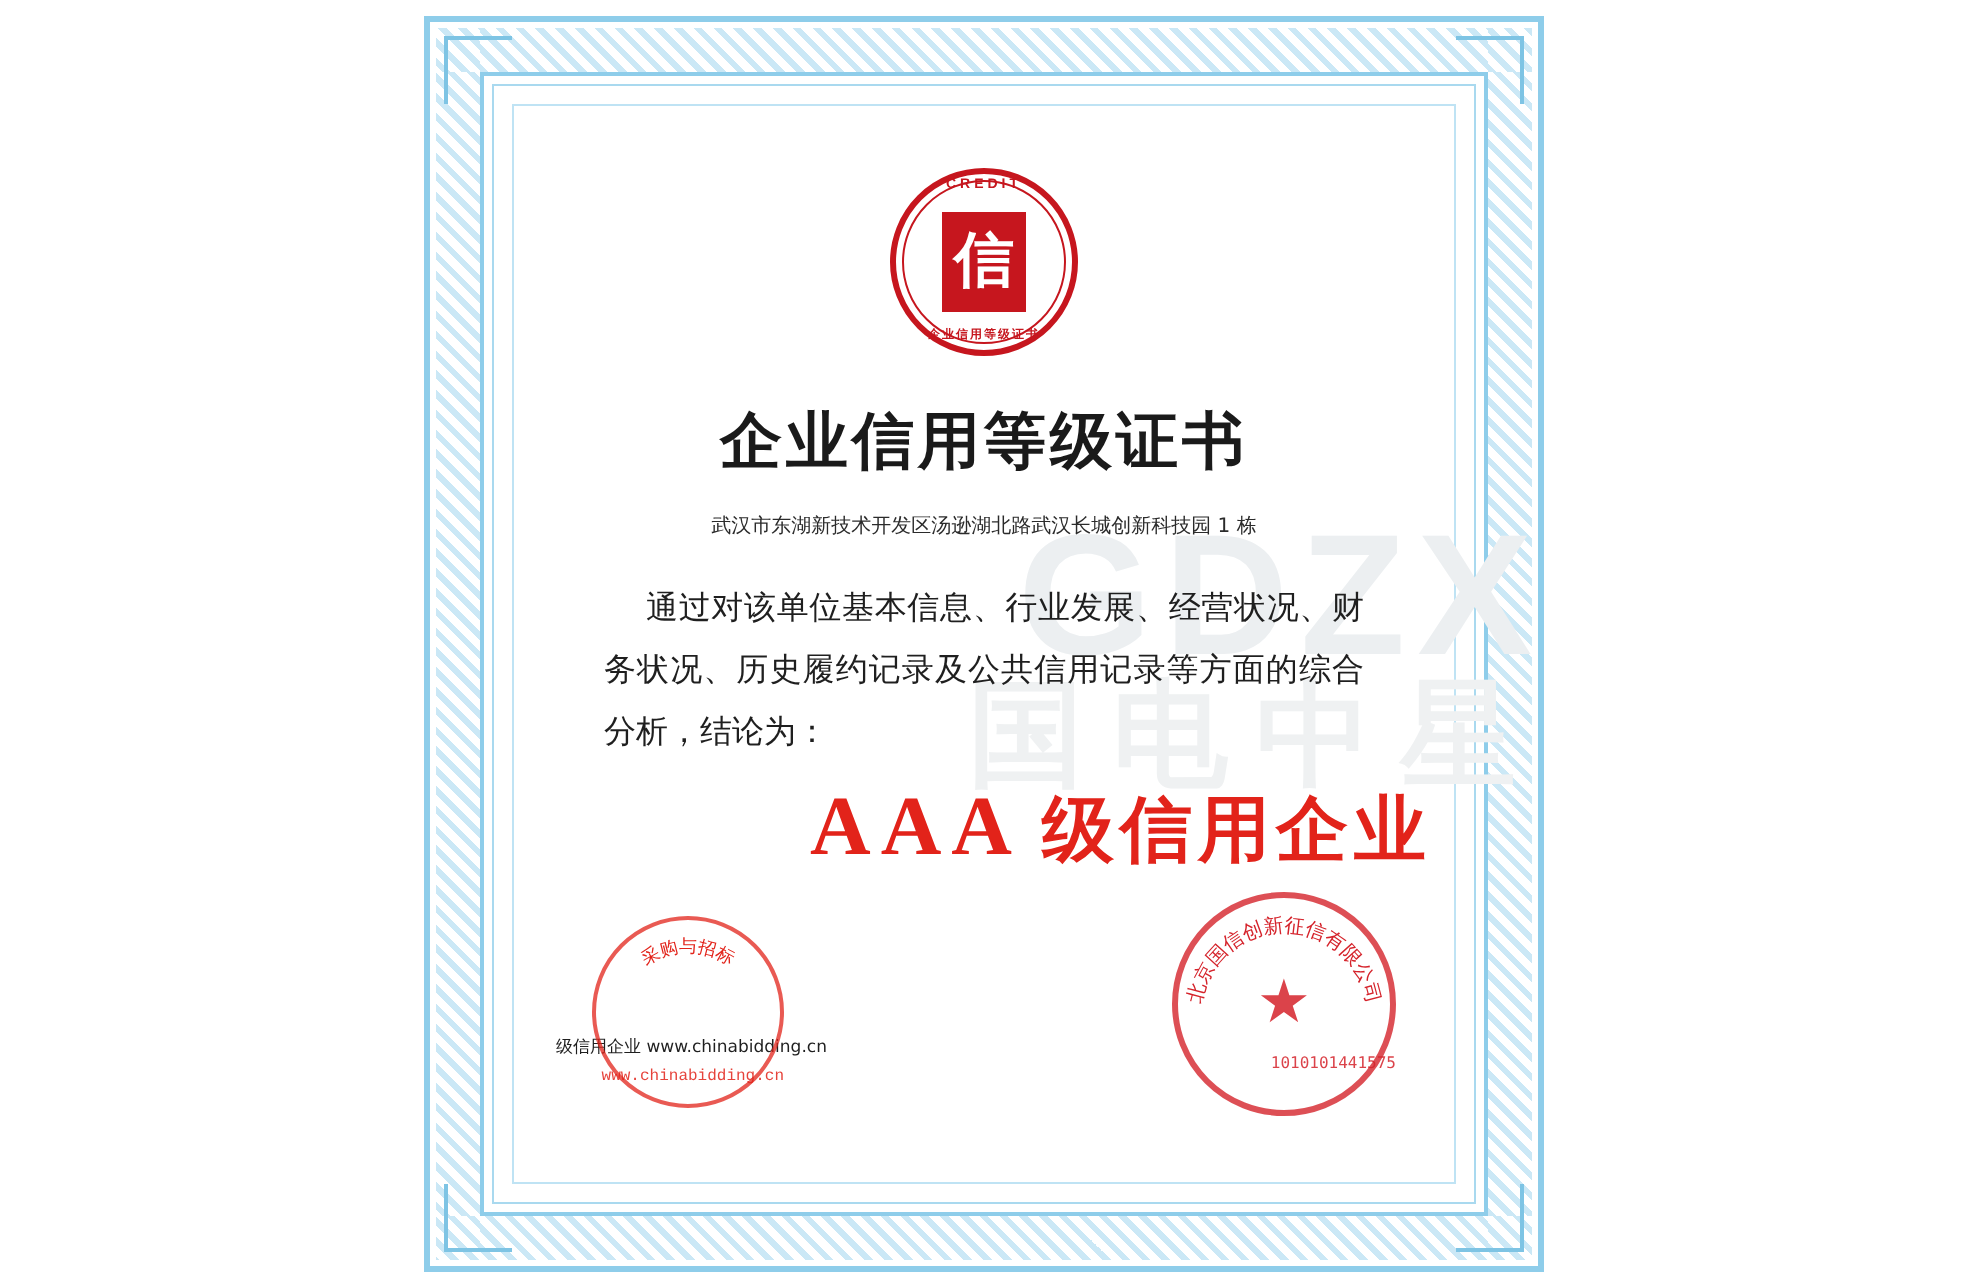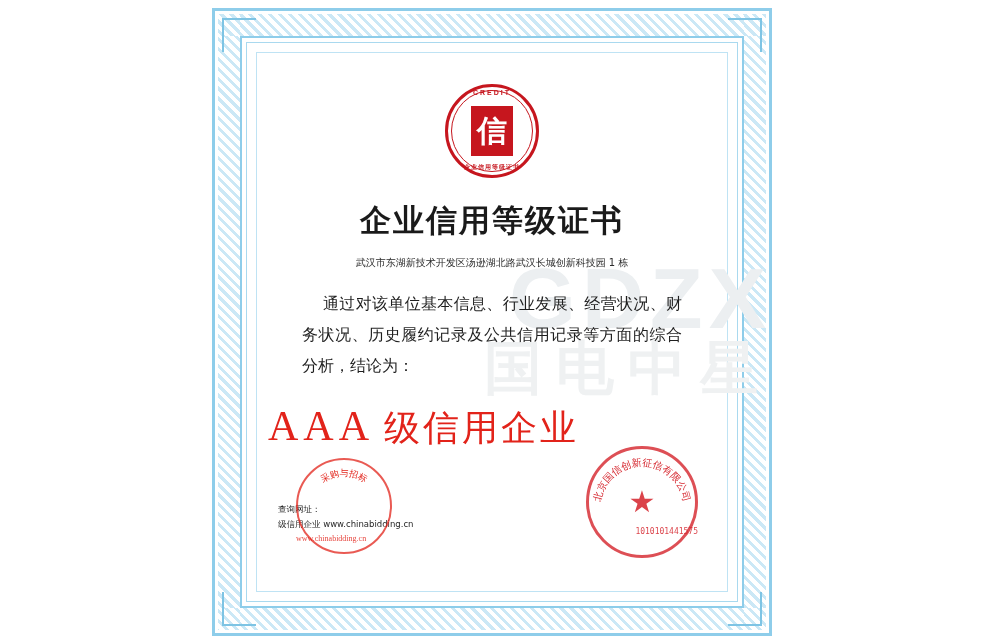--- a/index.html
+++ b/index.html
@@ -197,24 +197,24 @@
     font-size: 16px;
     line-height: 1.95;
     color: #1f1f1f;
     text-align: justify;
     text-indent: 21px;
     font-family: "DejaVu Sans", sans-serif;
   }
 
   
   #grade-line {
-    margin-top: 20px;
-    text-align: left;
+    margin-top: 8px;
+    text-align: right;
     color: #e2231a;
-    font-weight: normal;
+    font-weight: bold;
     white-space: nowrap;
     font-family: "DejaVu Sans", sans-serif;
   }
   #grade-line .grade-aaa {
     font-size: 42px;
     letter-spacing: 5px;
     font-family: "Liberation Serif", serif;
   }
   #grade-line .grade-suffix {
     font-size: 36px;
@@ -264,25 +264,25 @@
   }
   #stamp-blue .arc-text {
     position: absolute;
     left: 0; top: 0;
     width: 96px; height: 96px;
   }
   #stamp-blue .bottom-text {
     position: absolute;
     left: 0; bottom: 11px;
     width: 96px;
-    text-align: left;
+    text-align: right;
     font-size: 8px;
     color: #e2231a;
     opacity: .85;
-    font-family: Liberation Serif, serif;
+    font-family: Liberation Mono, monospace;
   }
 
   
   #stamp-red {
     position: absolute;
     right: 18px;
     bottom: 26px;
     width: 112px;
     height: 112px;
   }
@@ -353,21 +353,20 @@
     <div id="company-address">武汉市东湖新技术开发区汤逊湖北路武汉长城创新科技园 1 栋</div>
 
     <div id="statement">通过对该单位基本信息、行业发展、经营状况、财务状况、历史履约记录及公共信用记录等方面的综合分析，结论为：</div>
 
     <div id="grade-line">
       <span class="grade-aaa">AAA</span><span class="grade-suffix">级信用企业</span>
     </div>
 
 
     <div id="footer">
-      <div>查询网址：</div>
       <div class="url">级信用企业 www.chinabidding.cn</div>
     </div>
 
     <div id="stamp-blue">
       <div class="ring"></div>
       <svg class="arc-text" viewBox="0 0 96 96">
         <defs>
           <path id="arcBlue" d="M 12,54 A 36,36 0 0 1 84,54" fill="none"></path>
         </defs>
         <text class="svg-arc-text">

